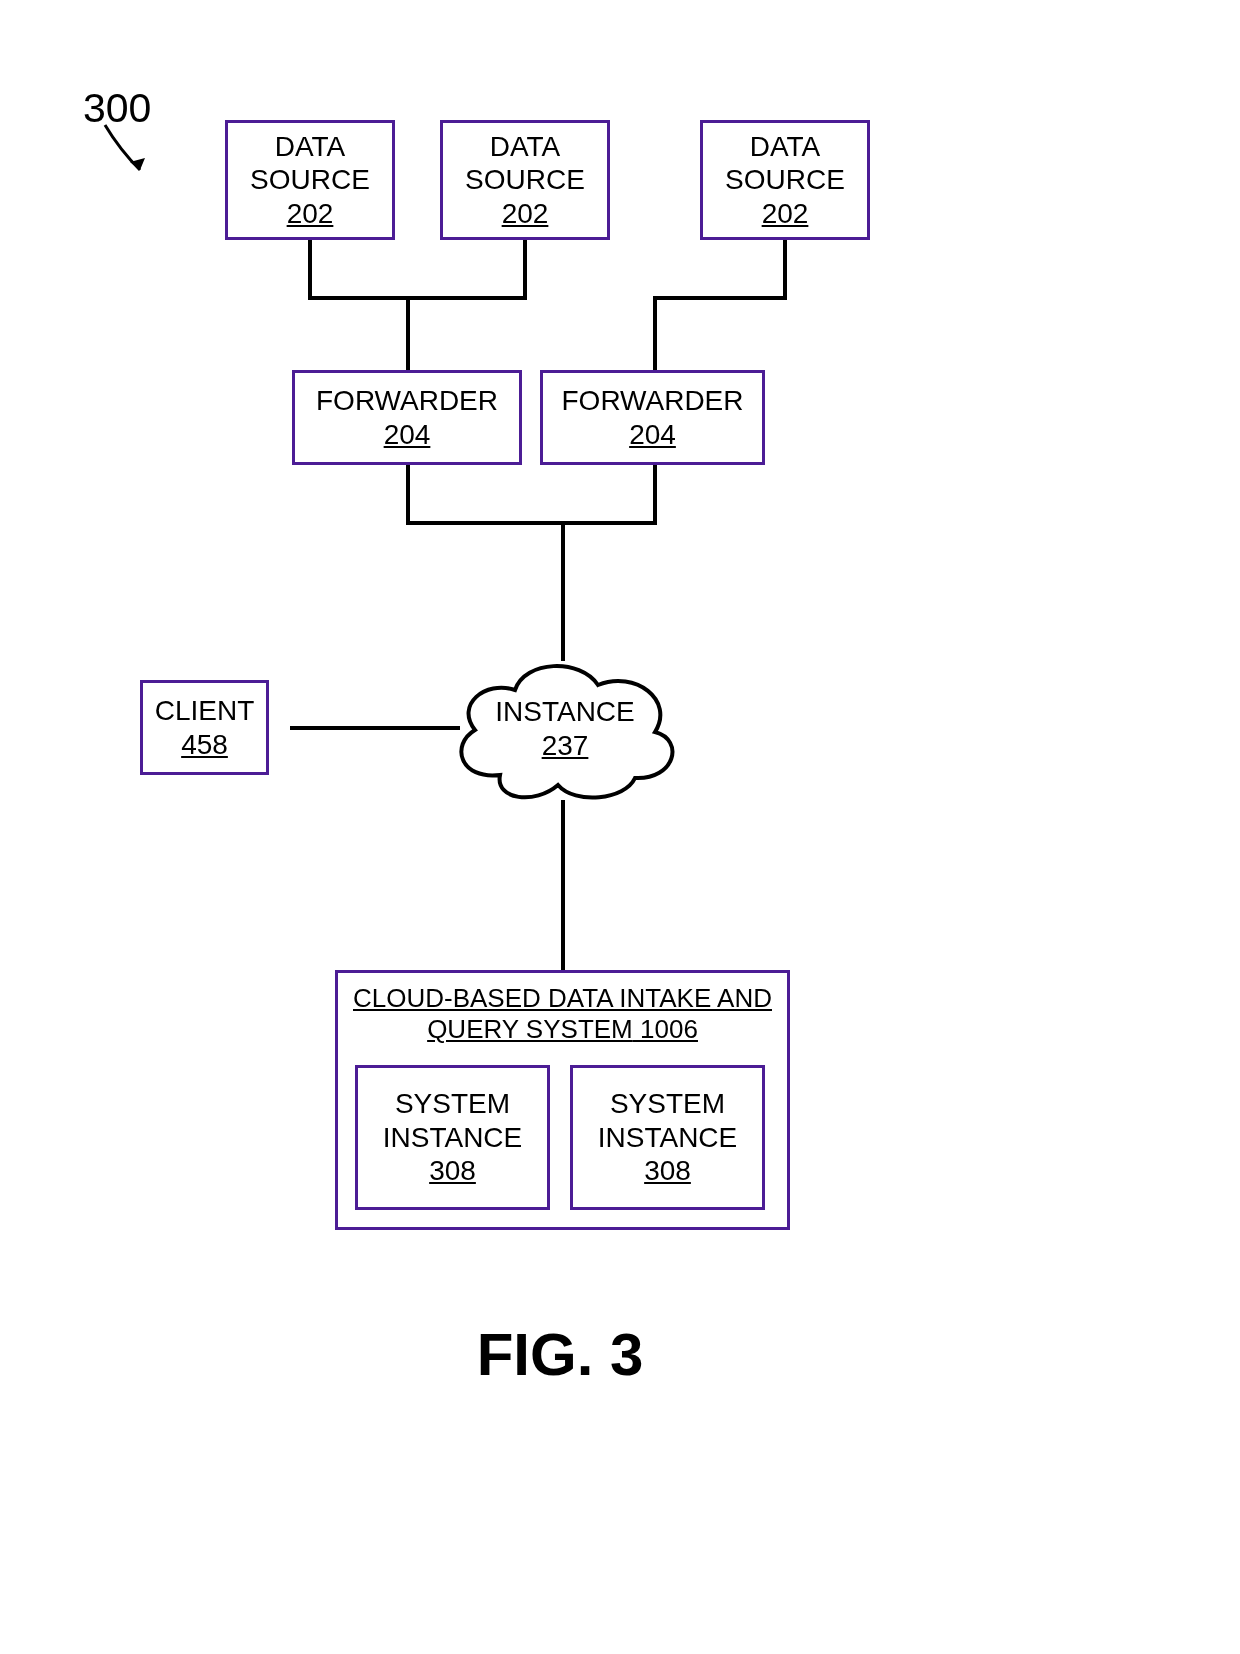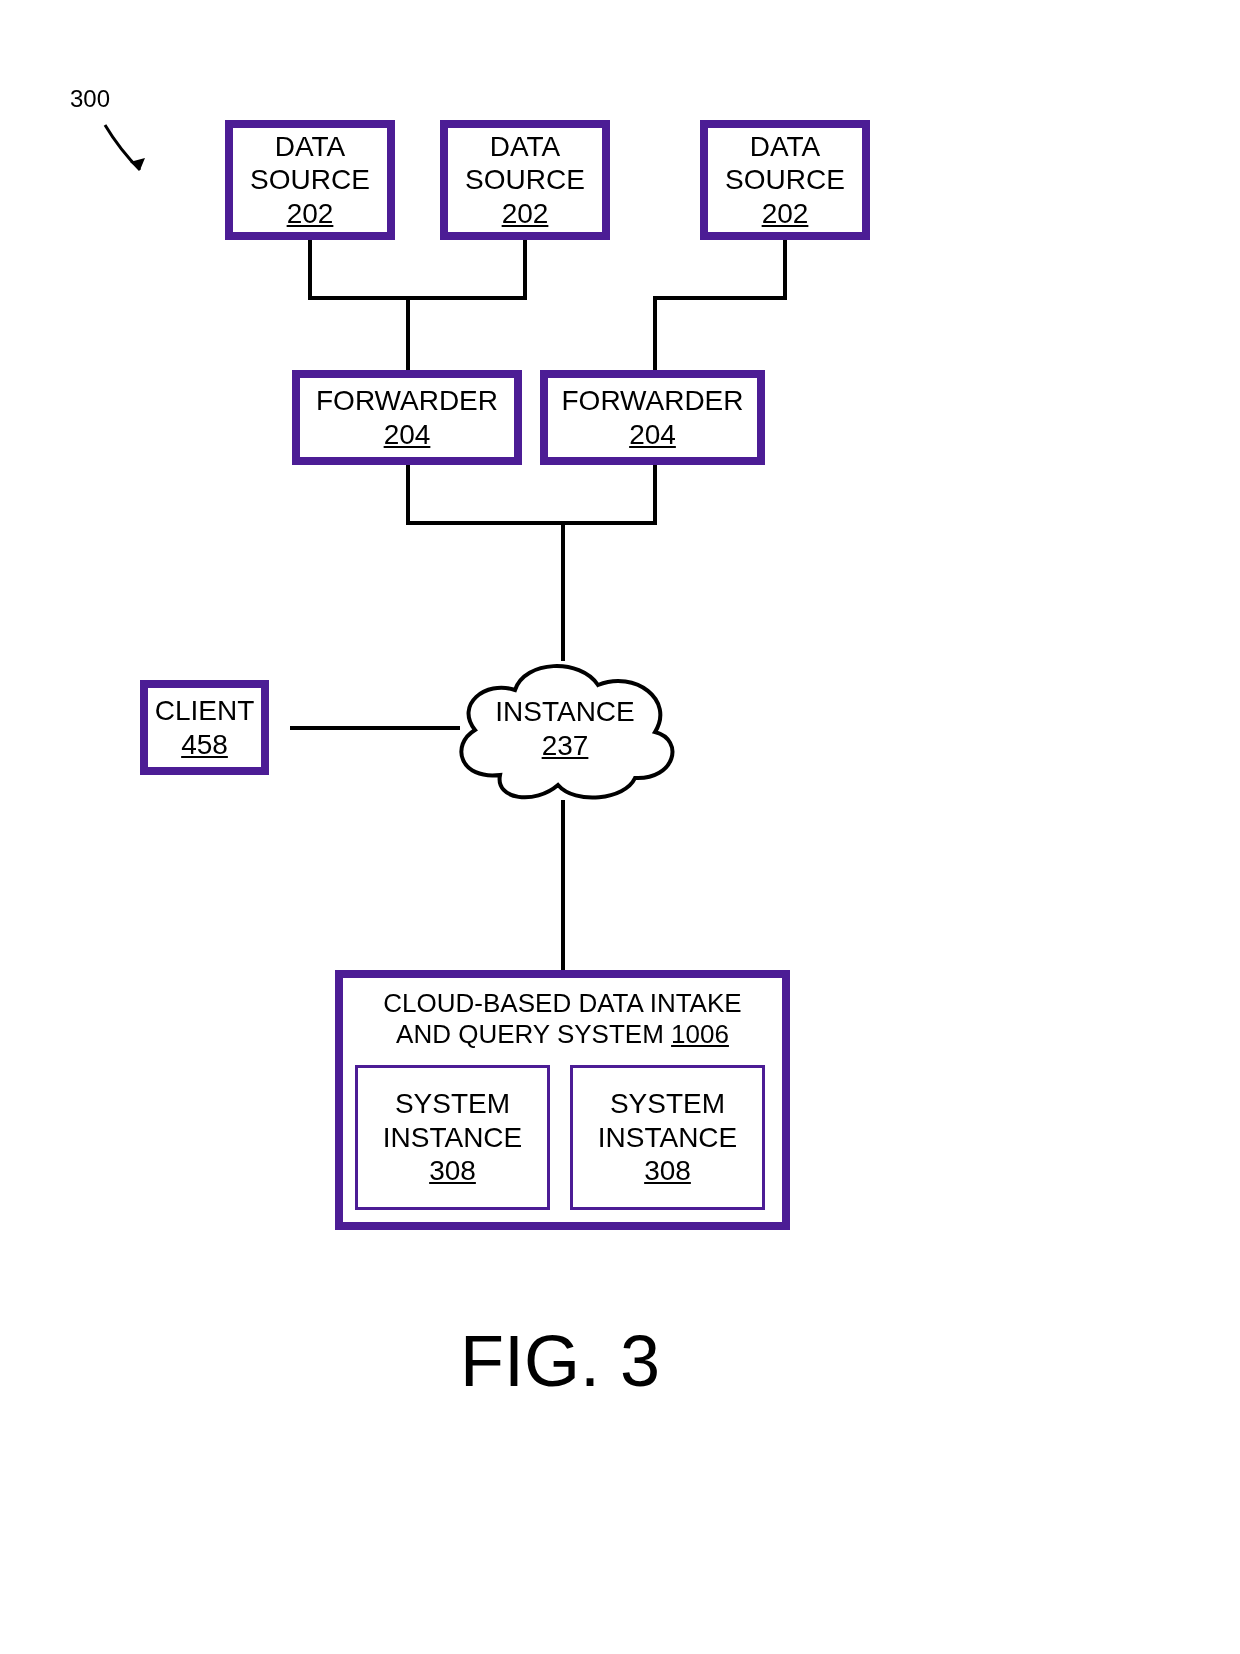--- a/index.html
+++ b/index.html
@@ -12,43 +12,44 @@
     font-family: Arial, Helvetica, sans-serif;
     position: relative;
   }
   .canvas {
     position: relative;
     width: 1240px;
     height: 1654px;
   }
   .box {
     position: absolute;
-    border: 8px solid #4c1d95;
+    border: 3px solid #4c1d95;
     background: #fff;
     text-align: center;
     display: flex;
     flex-direction: column;
     align-items: center;
     justify-content: center;
     font-size: 28px;
     line-height: 1.2;
     padding: 4px;
   }
   .thin { border-width: 3px; }
   .ref { text-decoration: underline; }
   .fig-label {
     position: absolute;
-    font-size: 72px;
-    font-weight: 400;
+    font-size: 60px;
+    font-weight: 700;
     text-align: center;
     width: 300px;
   }
   .figno {
     position: absolute;
-    font-size: 24px;
+    font-size: 41px;
+    margin-left: 13px;
   }
   .line {
     position: absolute;
     background: #000;
   }
   .cloud {
     position: absolute;
   }
   .cloud-label {
     position: absolute;
@@ -133,21 +134,21 @@
              C 95 165, 55 160, 60 135 Z" stroke="#000" stroke-width="4" fill="#fff"></path>
   </svg>
   <div class="cloud-label" style="left:465px; top:695px;">
     <span>INSTANCE</span><br>
     <span class="ref">237</span>
   </div>
 
   <div class="line" style="left:561px; top:800px; width:4px; height:170px;"></div>
 
   <div class="box" style="left:335px; top:970px; width:455px; height:260px; justify-content:flex-start; padding-top:10px;">
-    <div style="font-size:26px; padding:0 8px;">
+    <div style="font-size:26px; padding:0 8px;text-decoration:underline;">
       <span>CLOUD-BASED DATA INTAKE AND QUERY SYSTEM</span>
       <span class="ref">1006</span>
     </div>
   </div>
 
   <div class="box thin" style="left:355px; top:1065px; width:195px; height:145px;">
     <span style="white-space:pre-line;">SYSTEM
 INSTANCE</span>
     <span class="ref">308</span>
   </div>

